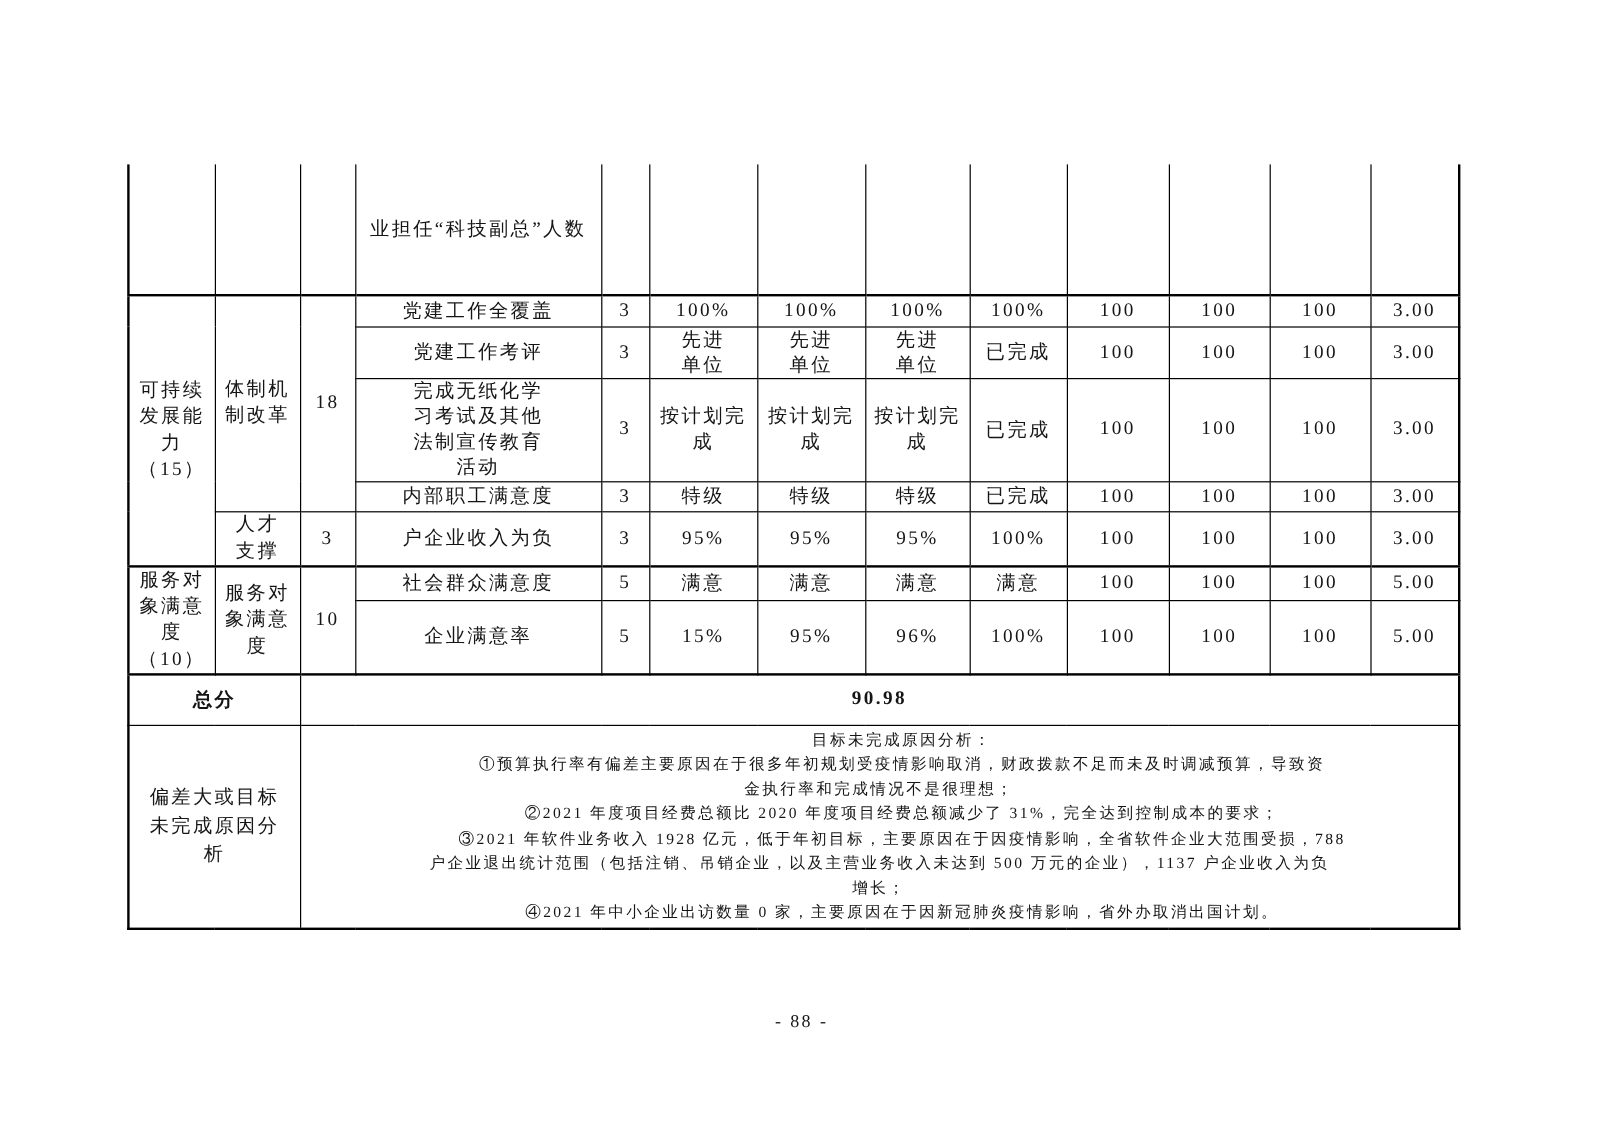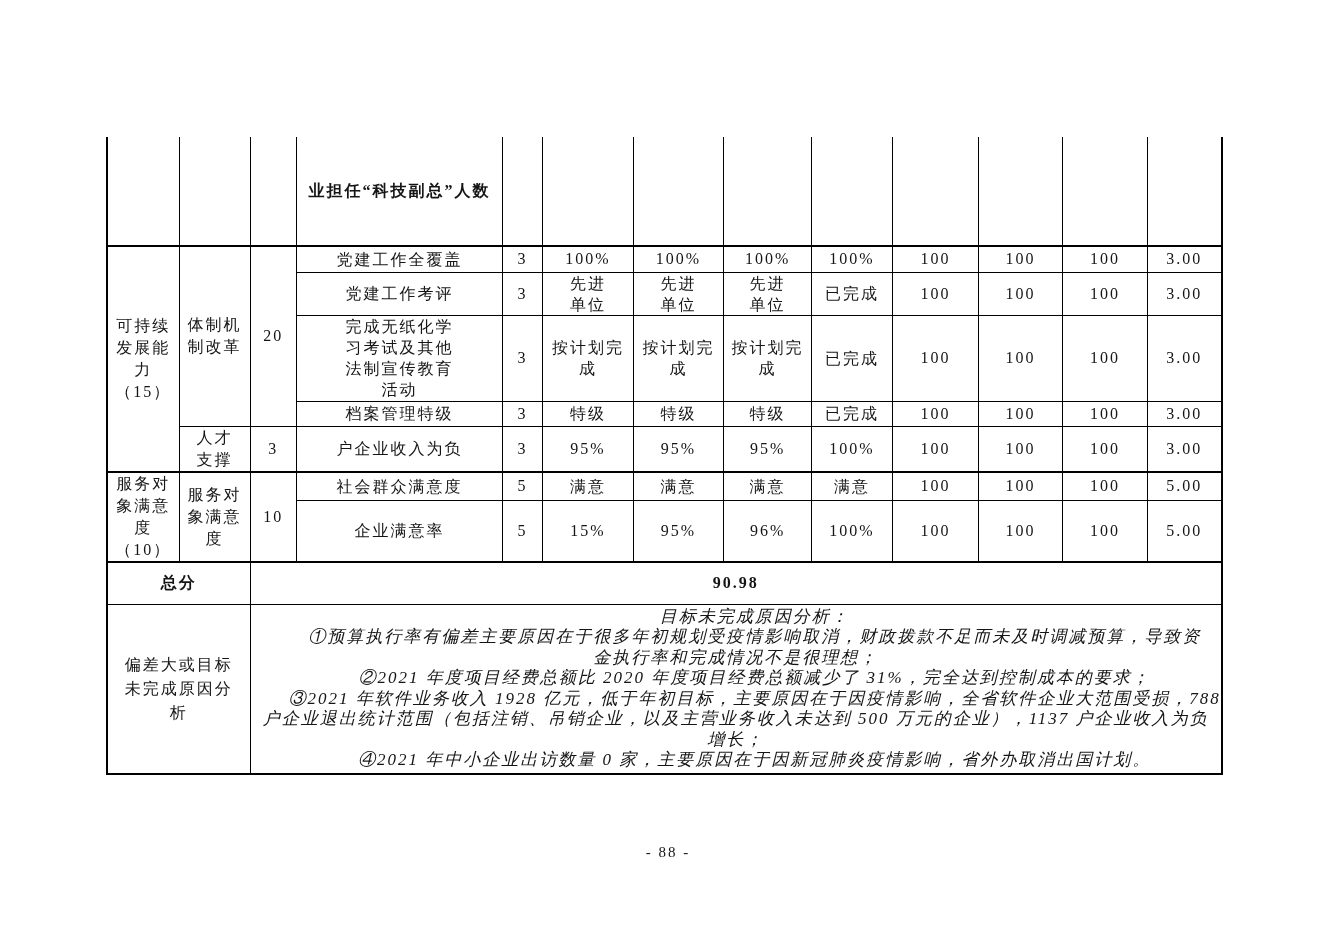--- a/index.html
+++ b/index.html
@@ -22,43 +22,42 @@
   .doc-table td {
     border: 1px solid #000;
     text-align: center;
     vertical-align: middle;
     font-size: 16px;
     letter-spacing: 2px;
     padding: 0;
     overflow: hidden;
   }
   .doc-table tr.thick-top td { border-top: 2px solid #000; }
-  .doc-table tr.r0 td { border-top: none; font-weight: bold; }
+  .doc-table tr.r0 td { border-top: none; }
   .pre { white-space: pre-line; line-height: 21px; }
   .num { letter-spacing: 0px; font-size: 16px; }
   .name-top { vertical-align: top; padding-top: 3px; }
   .lab { line-height: 22px; }
   .total-lab {
     font-weight: bold; font-size: 19px; letter-spacing: 5px;
   }
   .total-val {
     font-weight: bold; font-size: 19px; letter-spacing: 1px;
   }
   .analysis-lab { font-size: 17px; line-height: 24px; letter-spacing: 1px; }
   .analysis-cell {
     text-align: left;
     vertical-align: middle;
     padding: 2px 8px 2px 6px;
   }
   .aline {
     white-space: nowrap;
-    font-size: 17px;
+    font-size: 13px;
     letter-spacing: 2px;
     line-height: 20.5px;
-    font-style: italic;
   }
   .aline.ind { text-indent: 38px; }
   .page-footer {
     position: absolute;
     left: 0; right: 0; top: 844px;
     text-align: center;
     font-size: 15px;
     letter-spacing: 2px;
   }
 </style>
@@ -98,21 +97,21 @@
     <td></td>
     <td></td>
   </tr>
 
   <tr class="thick-top" style="height:26px">
     <td rowspan="5" class="lab pre">可持续
 发展能
 力（15）</td>
     <td rowspan="4" class="lab pre">体制机
 制改革</td>
-    <td rowspan="4" class="num">20</td>
+    <td rowspan="4" class="num">18</td>
     <td class="pre">党建工作全覆盖</td>
     <td class="num">3</td>
     <td class="num">100%</td>
     <td class="num">100%</td>
     <td class="num">100%</td>
     <td class="num">100%</td>
     <td class="num">100</td>
     <td class="num">100</td>
     <td class="num">100</td>
     <td class="num">3.00</td>
@@ -147,21 +146,21 @@
     <td class="pre">按计划完
 成</td>
     <td class="pre">已完成</td>
     <td class="num">100</td>
     <td class="num">100</td>
     <td class="num">100</td>
     <td class="num">3.00</td>
   </tr>
 
   <tr style="height:25px">
-    <td class="pre">档案管理特级</td>
+    <td class="pre">内部职工满意度</td>
     <td class="num">3</td>
     <td class="pre">特级</td>
     <td class="pre">特级</td>
     <td class="pre">特级</td>
     <td class="pre">已完成</td>
     <td class="num">100</td>
     <td class="num">100</td>
     <td class="num">100</td>
     <td class="num">3.00</td>
   </tr>

